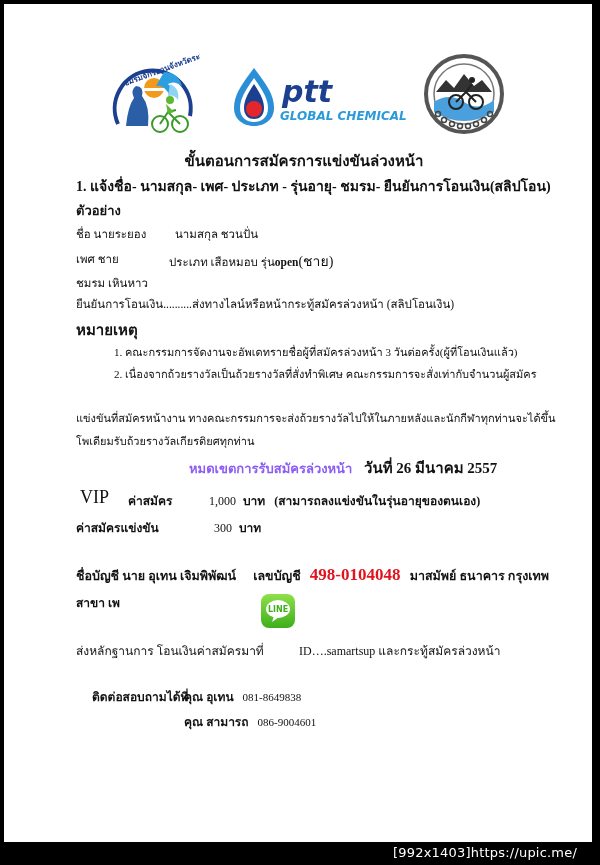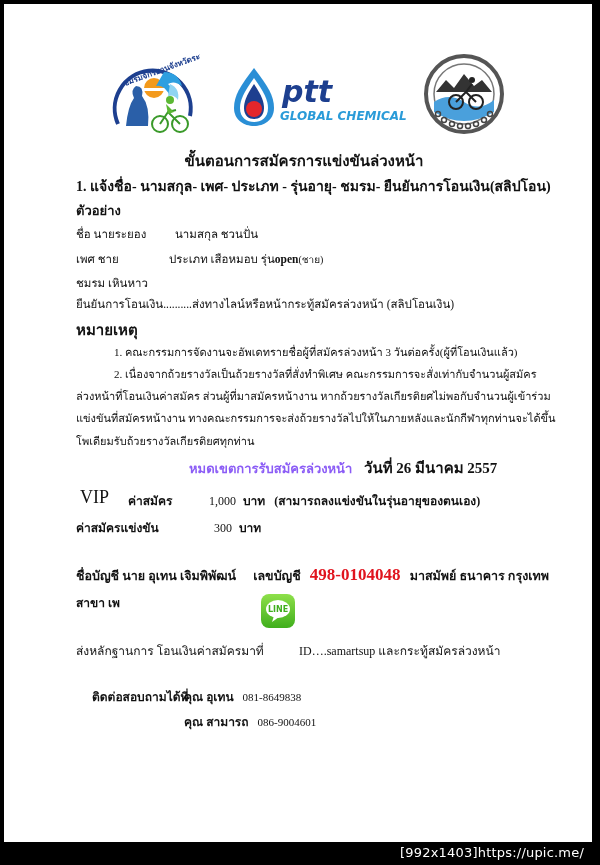--- a/index.html
+++ b/index.html
@@ -8,21 +8,21 @@
     font-family: "Liberation Serif", "DejaVu Serif", serif; color: #111;
   }
   .page {
     position: absolute; left: 4px; top: 4px; width: 588px; height: 838px;
     background: #fff;
   }
   .footer-bar {
     position: absolute; left: 0; top: 842px; width: 600px; height: 23px; background: #000;
   }
   .footer-text {
-    position: absolute; right: 16px; top: 3px; color: #fff;
+    position: absolute; right: 23px; top: 3px; color: #fff;
     font-family: "DejaVu Sans", sans-serif; font-size: 13px; letter-spacing: 0.2px;
   }
   .abs { position: absolute; white-space: nowrap; }
 
   
   .logo-left { left: 100px; top: 50px; width: 96px; height: 84px; }
   .logo-mid  { left: 226px; top: 62px; width: 176px; height: 62px; }
   .logo-right{ left: 418px; top: 48px; width: 84px; height: 84px; }
 
   .title { left: 0; width: 600px; top: 145px; text-align: center; font-weight: bold; font-size: 15px; }
@@ -93,29 +93,28 @@
   </div>
 
   <div class="abs title">ขั้นตอนการสมัครการแข่งขันล่วงหน้า</div>
   <div class="abs step1">1. แจ้งชื่อ- นามสกุล- เพศ- ประเภท - รุ่นอายุ- ชมรม- ยืนยันการโอนเงิน(สลิปโอน)</div>
 
   <div class="abs bold14" style="left:72px; top:196px;">ตัวอย่าง</div>
   <div class="abs reg12" style="left:72px; top:221px;">ชื่อ นายระยอง</div>
   <div class="abs reg12" style="left:171px; top:221px;">นามสกุล ชวนปั่น</div>
   <div class="abs reg12" style="left:72px; top:246px;">เพศ ชาย</div>
   <div class="abs reg12" style="left:165px; top:246px;">
-    <span>ประเภท เสือหมอบ รุ่น</span><span style="font-weight:bold;">open</span><span style="font-size:10px;">(ชาย)</span>
+    <span>ประเภท เสือหมอบ รุ่น</span><span style="font-weight:bold;">open</span><span style="font-size:14px;">(ชาย)</span>
   </div>
   <div class="abs reg12" style="left:72px; top:270px;">ชมรม เหินหาว</div>
   <div class="abs reg12" style="left:72px; top:291px;">ยืนยันการโอนเงิน..........ส่งทางไลน์หรือหน้ากระทู้สมัครล่วงหน้า (สลิปโอนเงิน)</div>
 
   <div class="abs remark-head">หมายเหตุ</div>
   <div class="abs reg12" style="left:110px; top:339px; font-size:11px;">1. คณะกรรมการจัดงานจะอัพเดทรายชื่อผู้ที่สมัครล่วงหน้า 3 วันต่อครั้ง(ผู้ที่โอนเงินแล้ว)</div>
   <div class="abs reg12" style="left:110px; top:361px; font-size:11px;">2. เนื่องจากถ้วยรางวัลเป็นถ้วยรางวัลที่สั่งทำพิเศษ คณะกรรมการจะสั่งเท่ากับจำนวนผู้สมัคร</div>
-  <div class="abs reg12" style="left:72px; top:383px; font-size:11px;">ล่วงหน้าที่โอนเงินค่าสมัคร ส่วนผู้ที่มาสมัครหน้างาน หากถ้วยรางวัลเกียรติยศไม่พอกับจำนวนผู้เข้าร่วม</div>
   <div class="abs reg12" style="left:72px; top:405px; font-size:11px;">แข่งขันที่สมัครหน้างาน ทางคณะกรรมการจะส่งถ้วยรางวัลไปให้ในภายหลังและนักกีฬาทุกท่านจะได้ขึ้น</div>
   <div class="abs reg12" style="left:72px; top:428px; font-size:11px;">โพเดียมรับถ้วยรางวัลเกียรติยศทุกท่าน</div>
 
   <div class="abs deadline">
     <span class="red">หมดเขตการรับสมัครล่วงหน้า</span>
     <span style="margin-left:8px;">วันที่  26  มีนาคม  2557</span>
   </div>
 
   <div class="abs vip">VIP</div>
   <div class="abs bold14" style="left:124px; top:487px; font-size:12px;">ค่าสมัคร</div>

